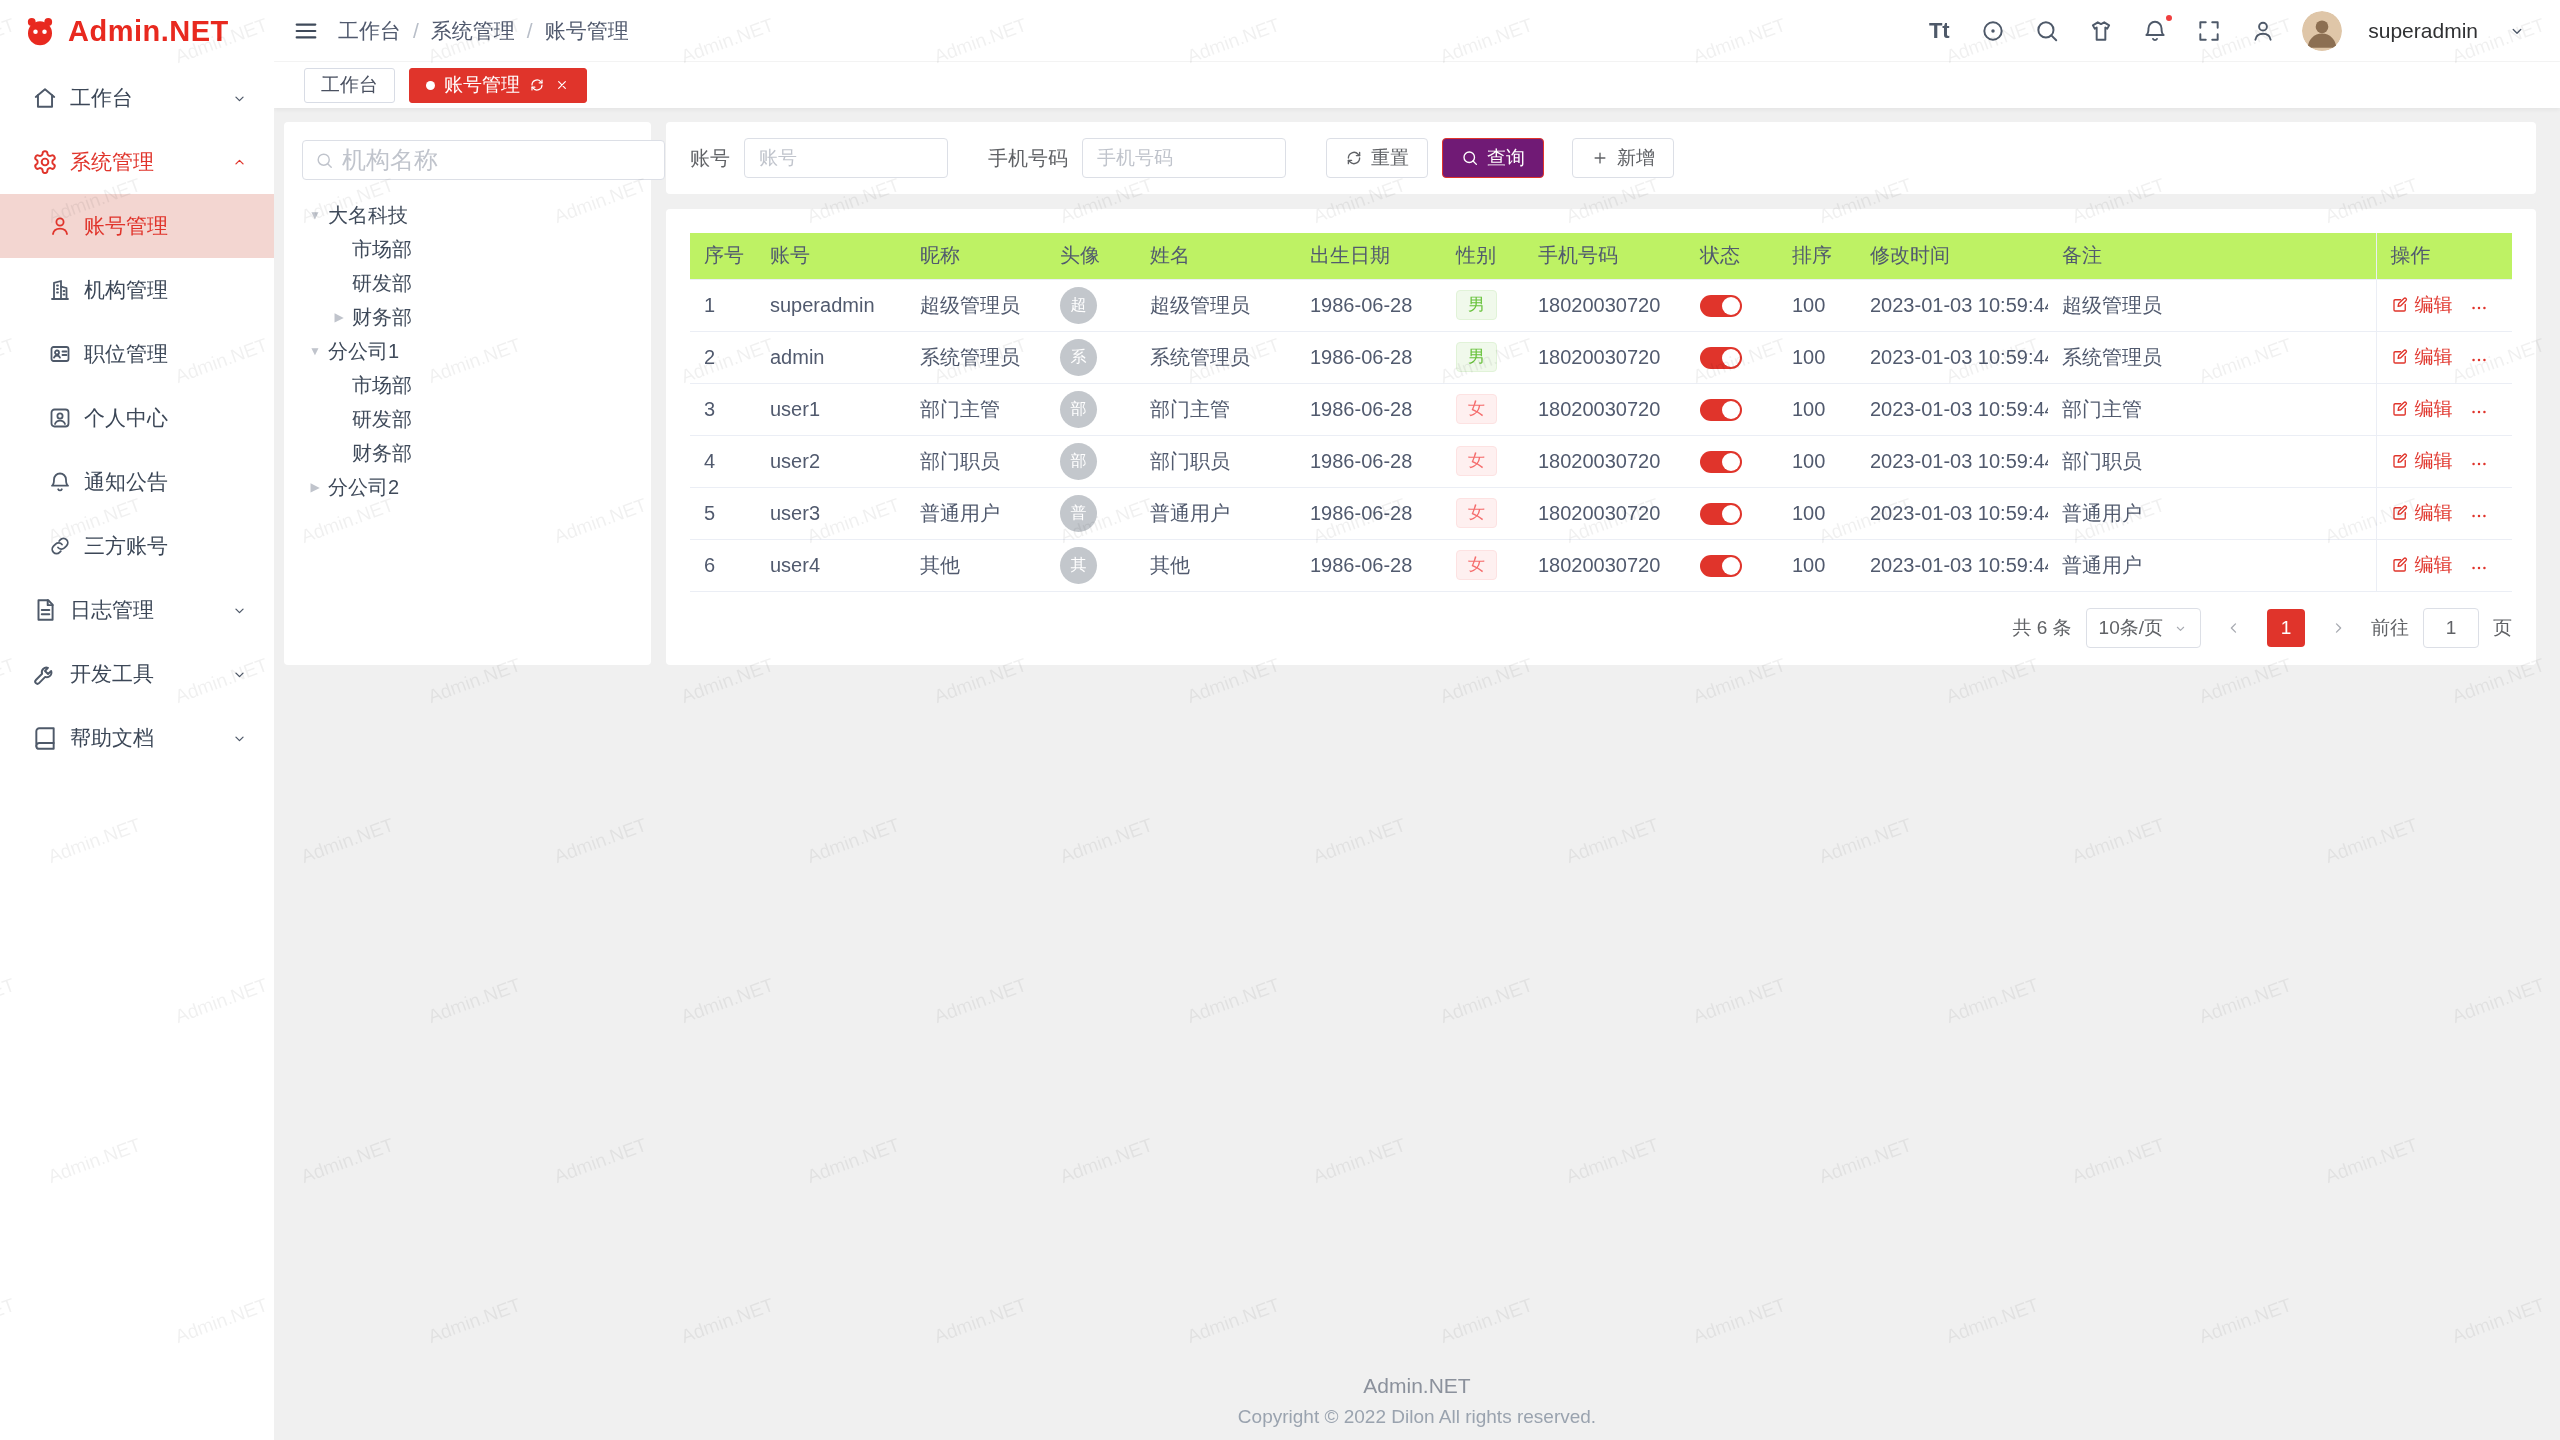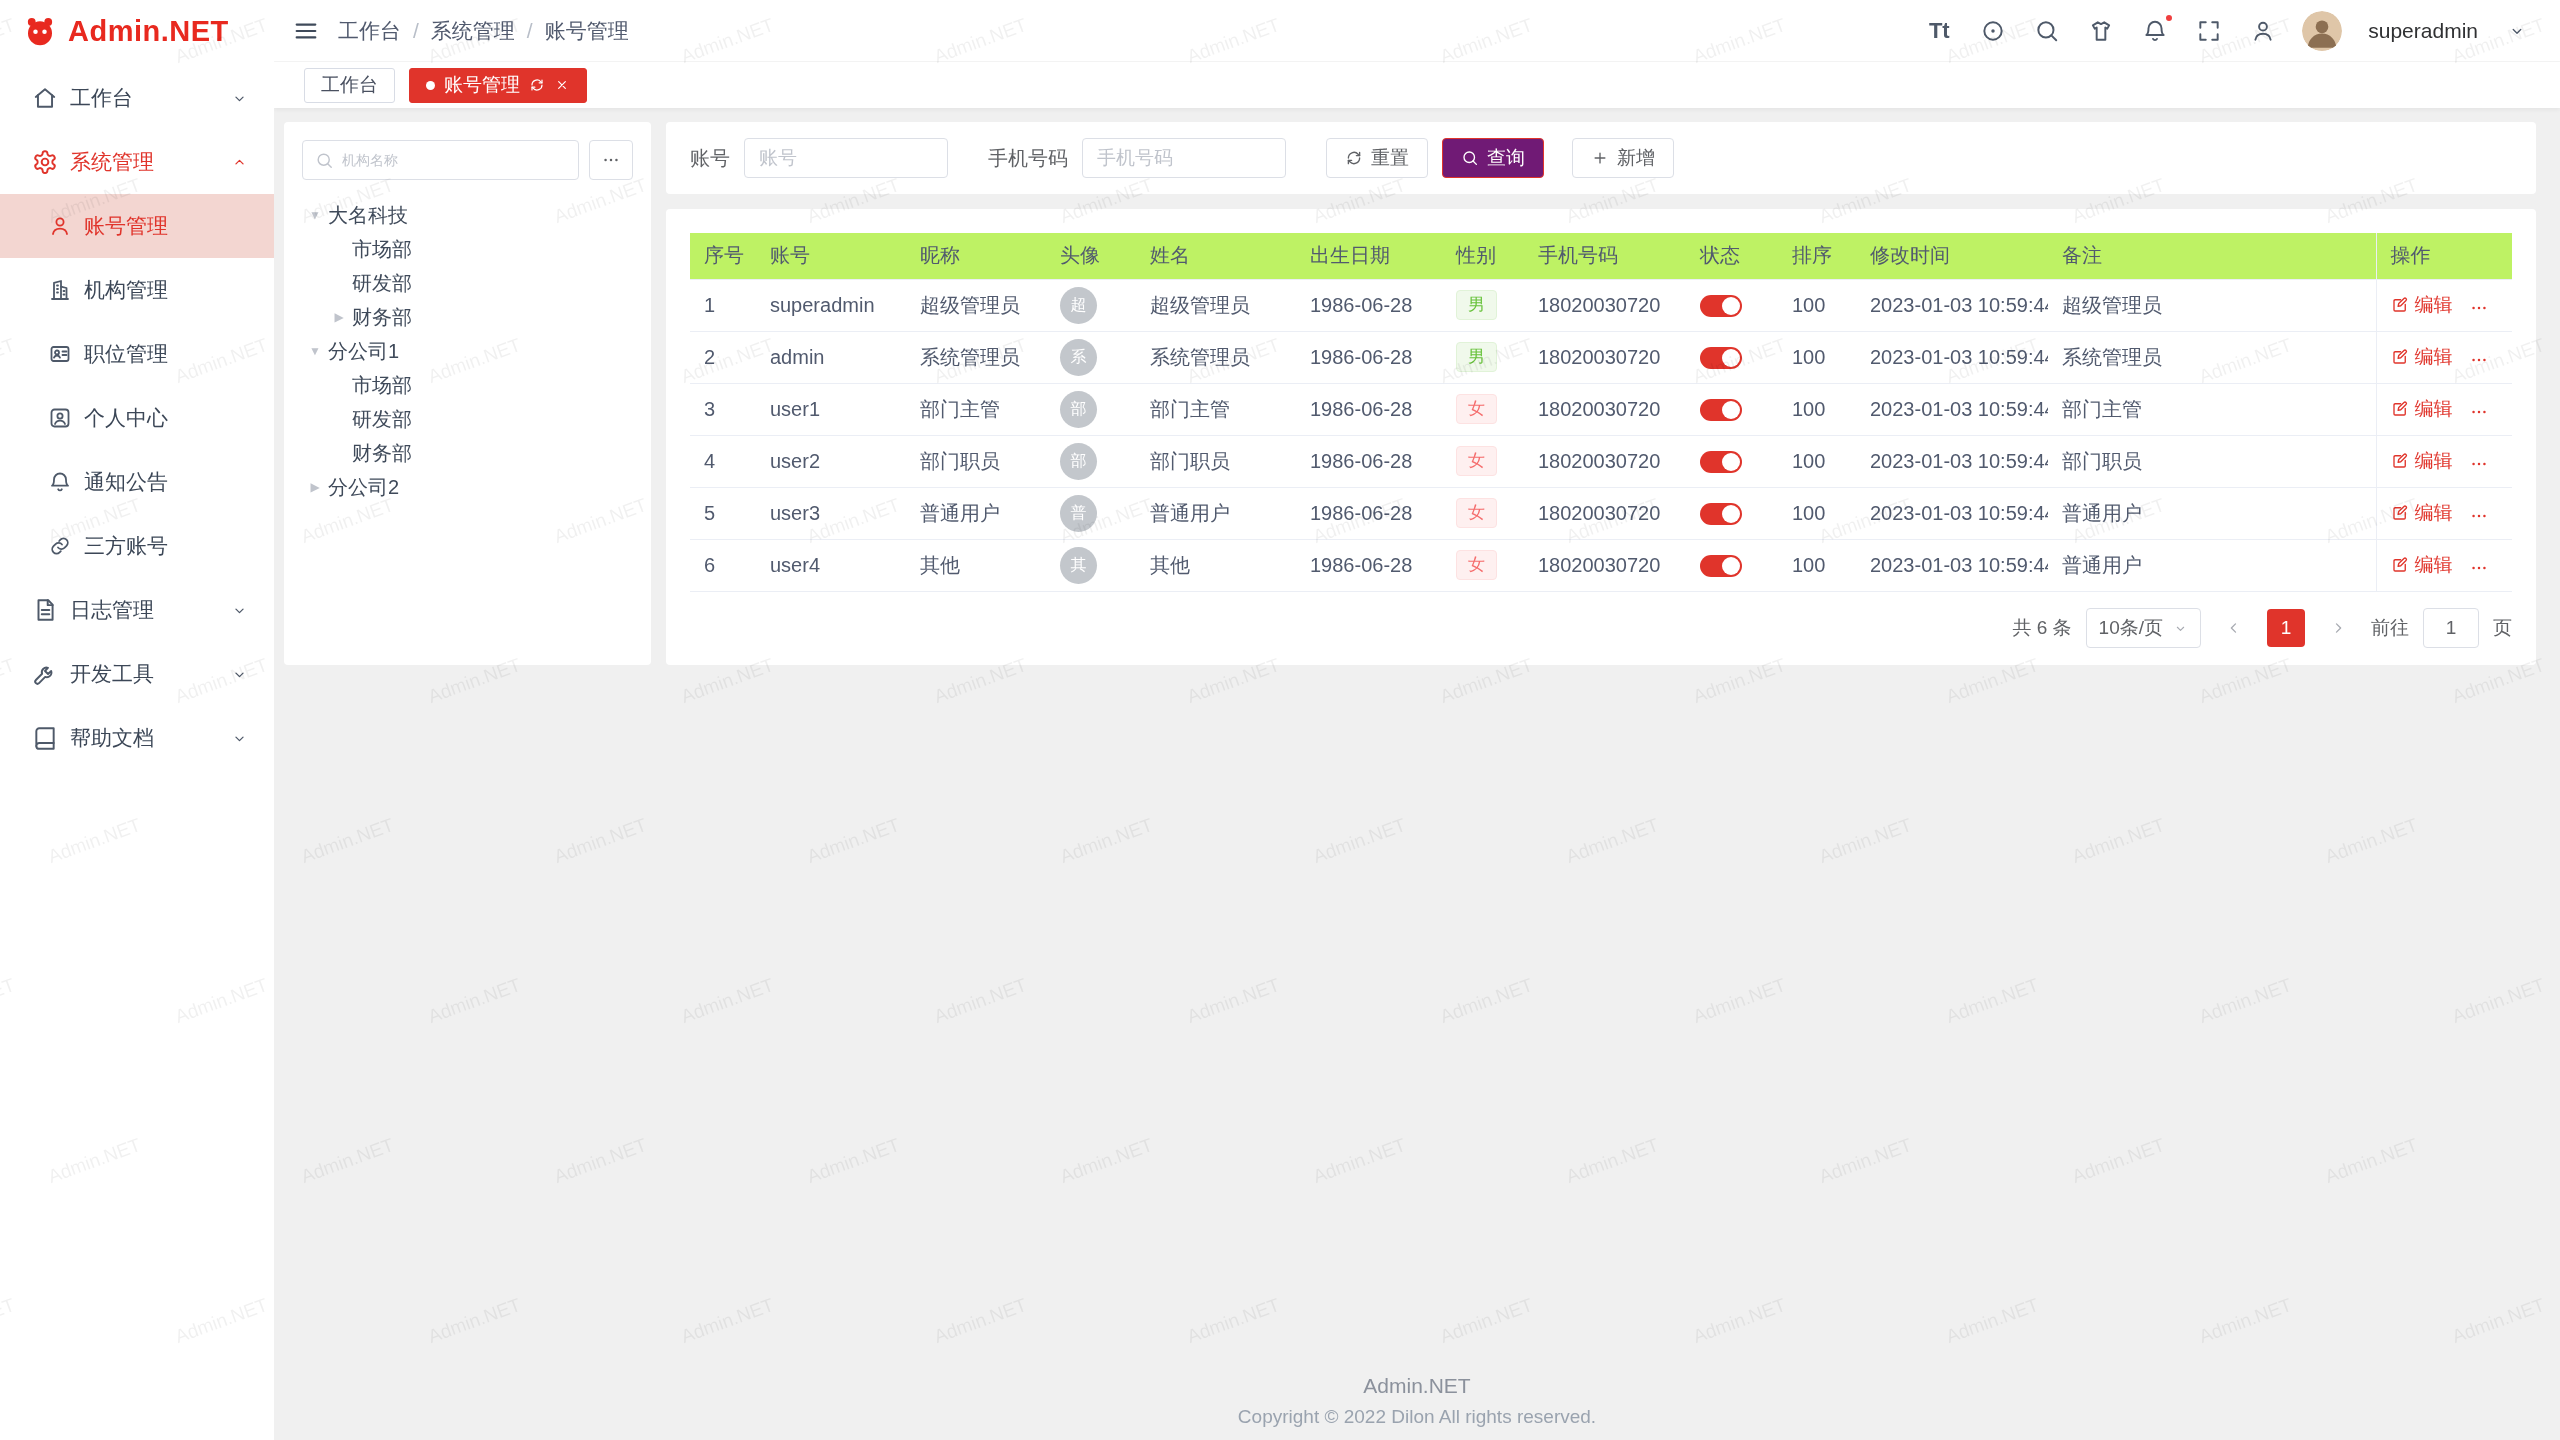--- a/index.html
+++ b/index.html
@@ -48,21 +48,21 @@
   .tab .t-icn{width:16px;height:16px;}
 
   
   .content{flex:1;position:relative;padding:14px 24px 0 10px;display:flex;gap:15px;align-items:flex-start;min-height:0;}
   .card{background:#fff;border-radius:4px;}
 
   .org-card{width:367px;min-width:367px;height:543px;padding:18px;}
   .org-search-row{display:flex;gap:10px;align-items:center;}
   .search-box{flex:1;height:40px;border:1px solid #dcdfe6;border-radius:4px;display:flex;align-items:center;padding:0 12px;gap:8px;color:#c0c4cc;background:#fff;}
   .search-box svg{width:19px;height:19px;flex-shrink:0;}
-  .search-box input{border:none;outline:none;flex:1;font-size:14px;color:#333;min-width:0;background:transparent;}
+  .search-box input{border:none;outline:none;flex:1;font-size:24px;color:#333;min-width:0;background:transparent;}
   .search-box input::placeholder{color:#c0c4cc;}
   .dots-btn{width:44px;height:40px;border:1px solid #dcdfe6;border-radius:4px;background:#fff;display:flex;align-items:center;justify-content:center;color:#606266;cursor:pointer;}
   .dots-btn svg{width:20px;height:20px;}
   .tree{margin-top:18px;}
   .tree-row{display:flex;align-items:center;height:34px;font-size:20px;color:#3f4a5a;cursor:pointer;}
   .tree-row.l1{padding-left:24px;}
   .tree-caret{width:26px;display:flex;align-items:center;justify-content:center;color:#c0c4cc;font-size:12px;flex-shrink:0;}
   .tree-caret.empty{visibility:hidden;}
 
   .right-col{flex:1;display:flex;flex-direction:column;gap:15px;min-width:0;}

